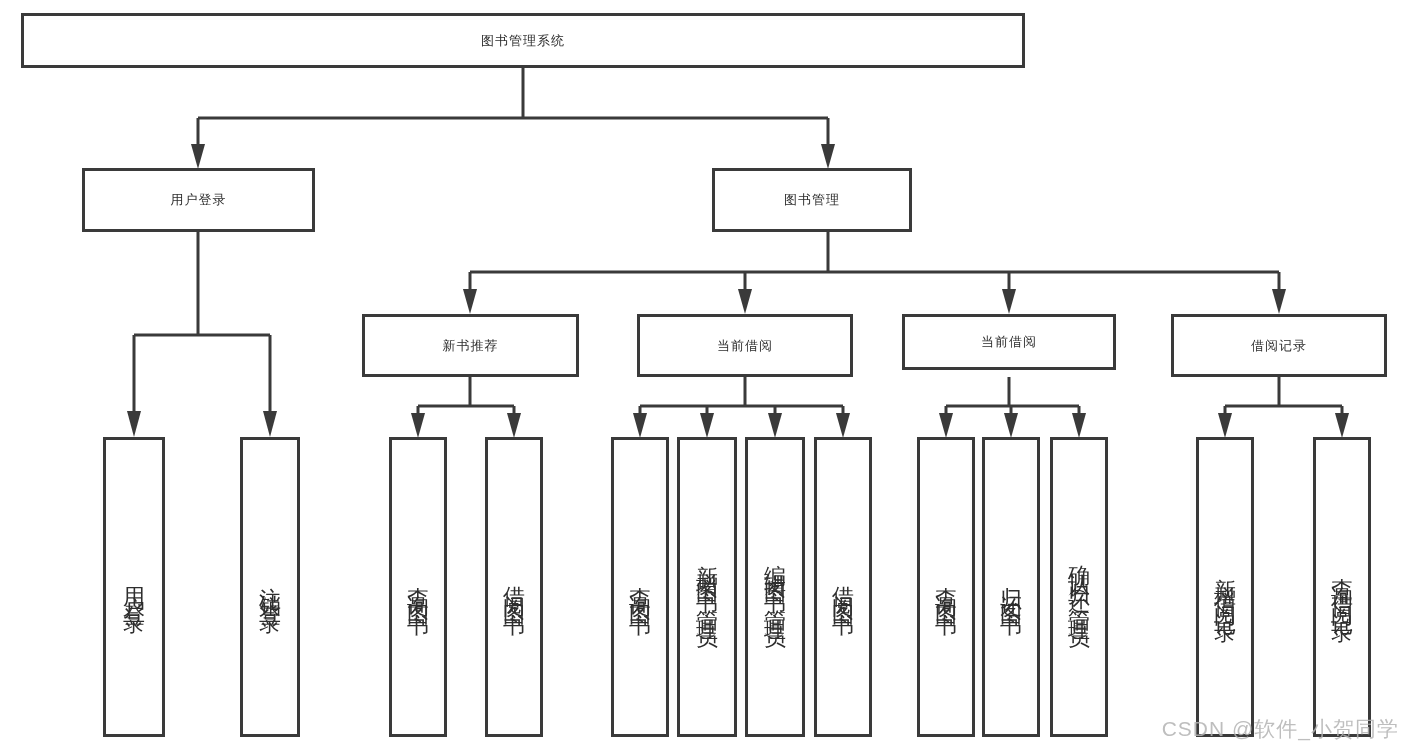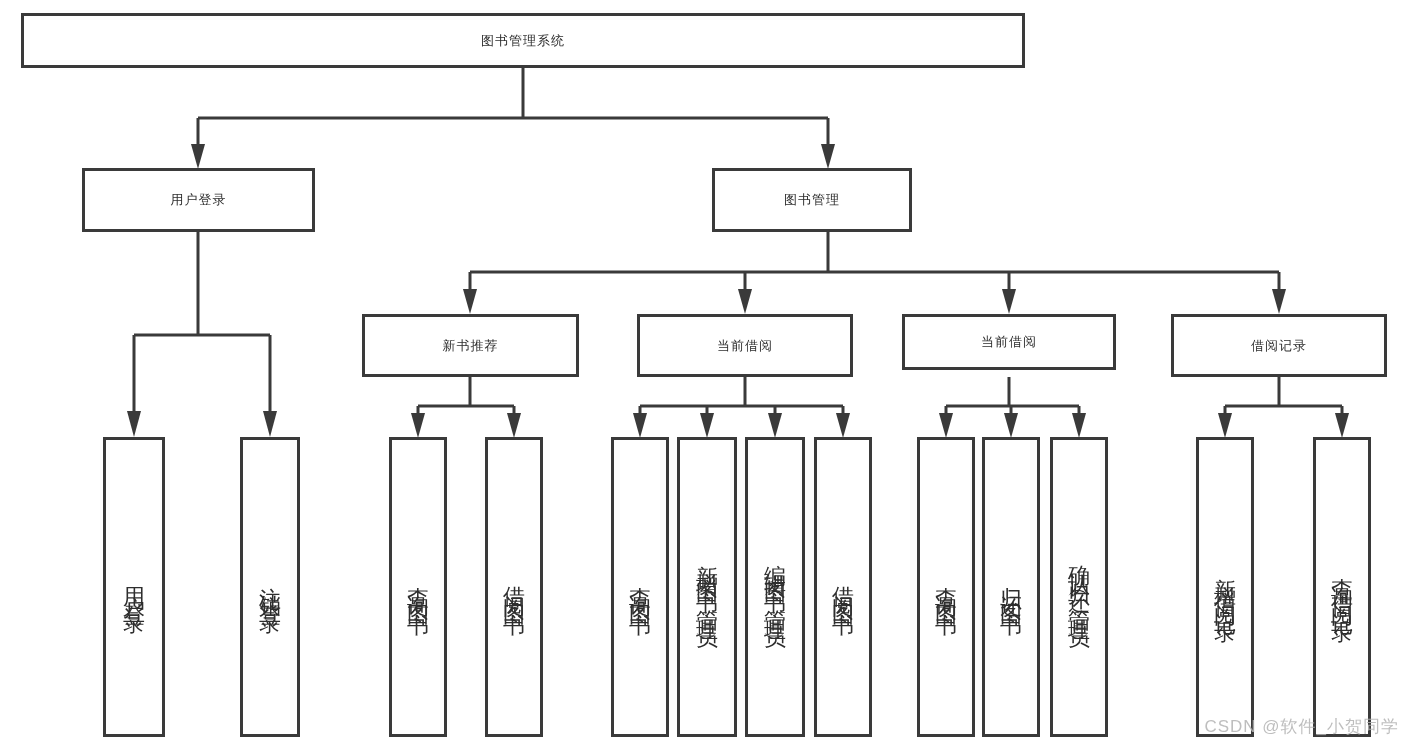--- a/index.html
+++ b/index.html
@@ -44,21 +44,21 @@
     text-orientation:mixed;
     font-size:22px;
     letter-spacing:9px;
     line-height:1;
     white-space:nowrap;
   }
   .watermark{
     position:absolute;
     top:715px;right:6px;
     z-index:5;
-    font-size:17px;
+    font-size:21px;
     color:var(--watermark);
     opacity:.85;
     letter-spacing:1px;
     pointer-events:none;
   }
 </style>
 </head>
 <body>
 
 <div id="stage">

